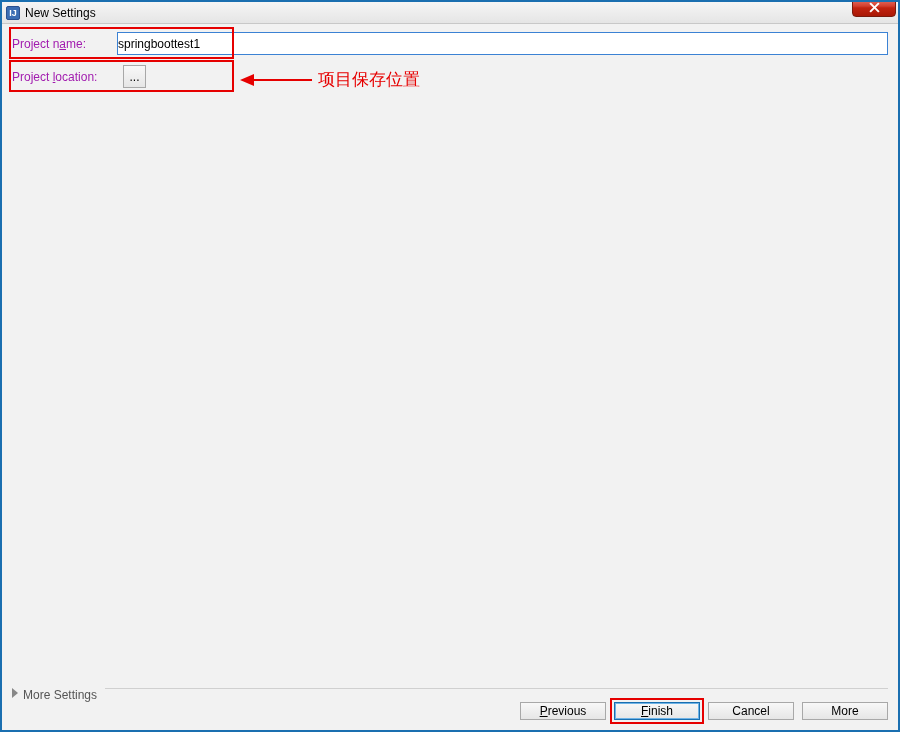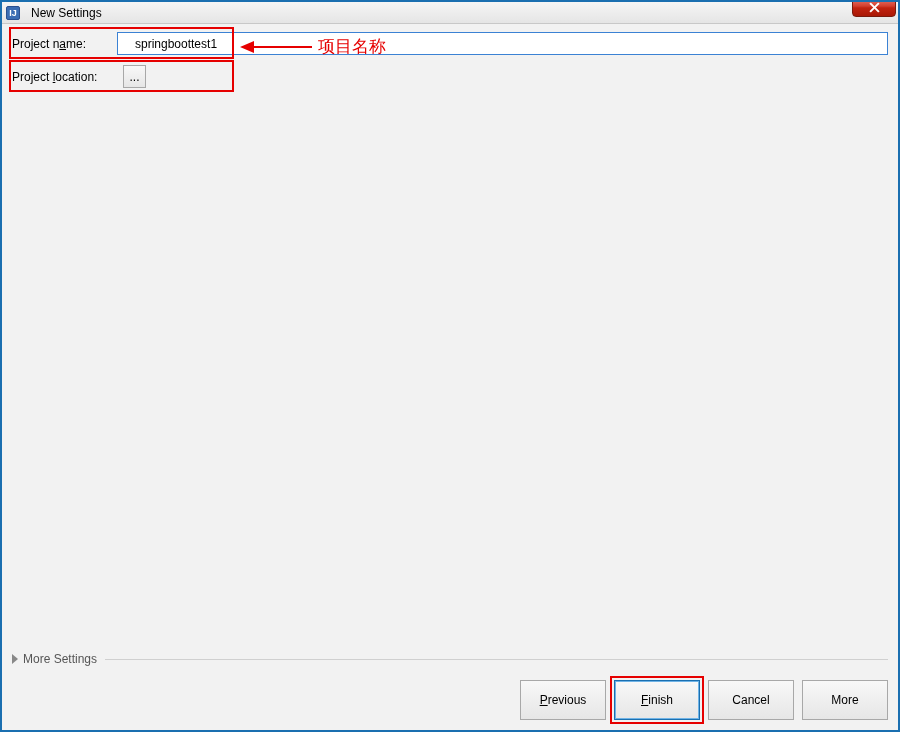--- a/index.html
+++ b/index.html
@@ -20,21 +20,21 @@
       align-items: center;
       padding-left: 4px;
       position: relative;
     }
     .titlebar-icon {
       width: 14px;
       height: 14px;
       background: #3b6db3;
       border: 1px solid #2a5090;
       border-radius: 2px;
-      margin-right: 11px;
+      margin-right: 5px;
       display: inline-flex;
       align-items: center;
       justify-content: center;
       color: #fff;
       font-size: 9px;
       font-weight: bold;
     }
     .titlebar-text {
       color: #000;
     }
@@ -62,27 +62,27 @@
       padding: 8px 10px 10px 10px;
     }
     .form-row {
       display: flex;
       align-items: center;
       margin-bottom: 10px;
       position: relative;
     }
     .field-label {
       width: 105px;
-      color: #000000;
+      color: #a21caf;
     }
     .text-input {
       flex: 1;
       height: 23px;
       border: 1px solid #a8a8a8;
-      padding: 0 17px;
+      padding: 0 0;
       font-family: inherit;
       font-size: 12px;
       background: #fff;
     }
     .text-input.focused {
       border: 1px solid #3b82d4;
     }
     .browse-btn {
       width: 23px;
       height: 23px;
@@ -123,23 +123,22 @@
     }
     .annot-text {
       color: #e60000;
       font-size: 17px;
       margin-left: 6px;
       font-family: "Microsoft YaHei", sans-serif;
     }
     .middle-space { flex: 1; }
     .more-settings {
       display: flex;
-      align-items: center;
       color: #555;
-      margin-bottom: 14px;
+      margin-bottom: 0;
     }
     .more-settings-tri {
       width: 0; height: 0;
       border-top: 5px solid transparent;
       border-bottom: 5px solid transparent;
       border-left: 6px solid #888;
       margin-right: 5px;
     }
     .more-line {
       flex: 1;
@@ -147,21 +146,21 @@
       background: #d0d0d0;
       margin-left: 8px;
     }
     .button-bar {
       display: flex;
       justify-content: flex-end;
       gap: 8px;
     }
     .dlg-btn {
       width: 86px;
-      height: 40px;
+      height: 18px;
       background: linear-gradient(to bottom, #f8f8f8, #e6e6e6);
       border: 1px solid #a8a8a8;
       font-family: inherit;
       font-size: 12px;
       cursor: pointer;
       position: relative;
     }
     .dlg-btn.default {
       border: 1px solid #1a6fb0;
       box-shadow: 0 0 0 1px #6fb3e6 inset;
@@ -187,31 +186,31 @@
     </svg>
   </div>
 </div>
 
 <div class="content">
 
   <div class="form-row">
     <div class="red-box row1"></div>
     <label class="field-label">Project n<span class="underline-char">a</span>me:</label>
     <input class="text-input focused" type="text" value="springboottest1" style="">
-    <div class="arrow-annot" style="left:228px; top:3px;">
-      <div class="arrow-head"></div>
-      <div class="arrow-line"></div>
-      <span class="annot-text">项目名称</span>
-    </div>
   </div>
 
   <div class="form-row">
     <div class="red-box row2"></div>
     <label class="field-label">Project <span class="underline-char">l</span>ocation:</label>
     <button class="browse-btn">...</button>
+    <div class="arrow-annot" style="left:228px; top:3px;">
+      <div class="arrow-head"></div>
+      <div class="arrow-line"></div>
+      <span class="annot-text">项目保存位置</span>
+    </div>
   </div>
 
   <div class="middle-space"></div>
 
   <div class="more-settings">
     <div class="more-settings-tri"></div>
     <span>More Settings</span>
     <div class="more-line"></div>
   </div>
 

